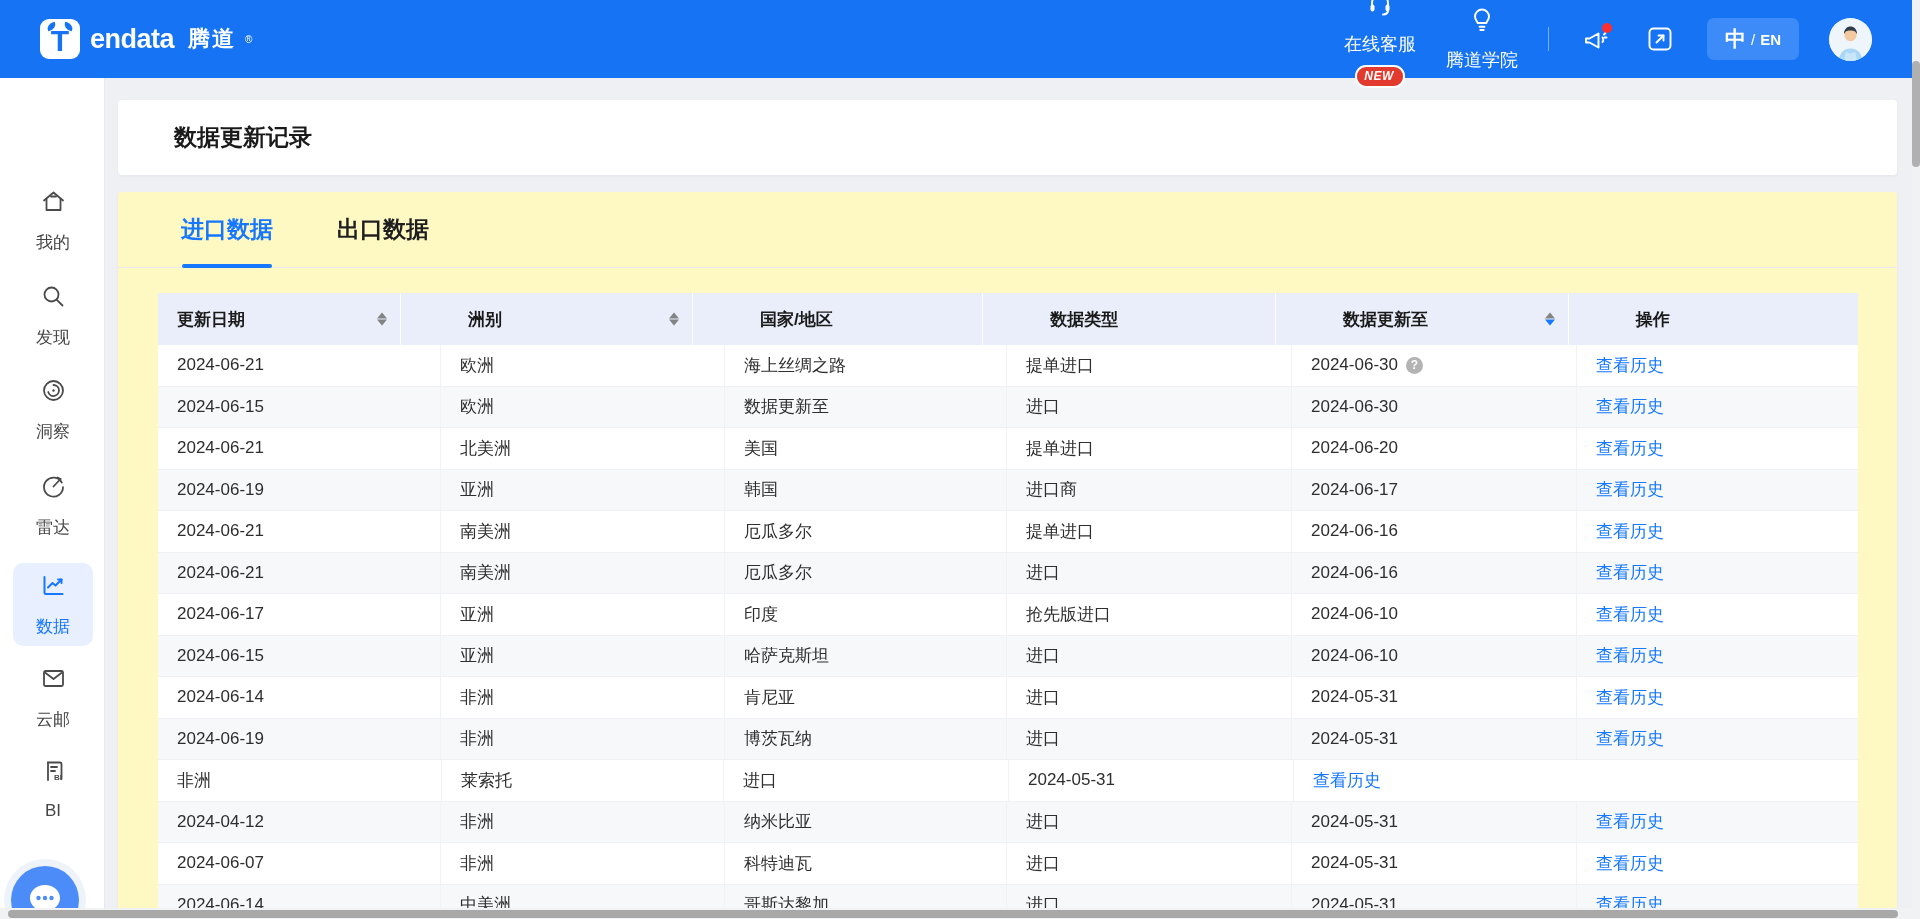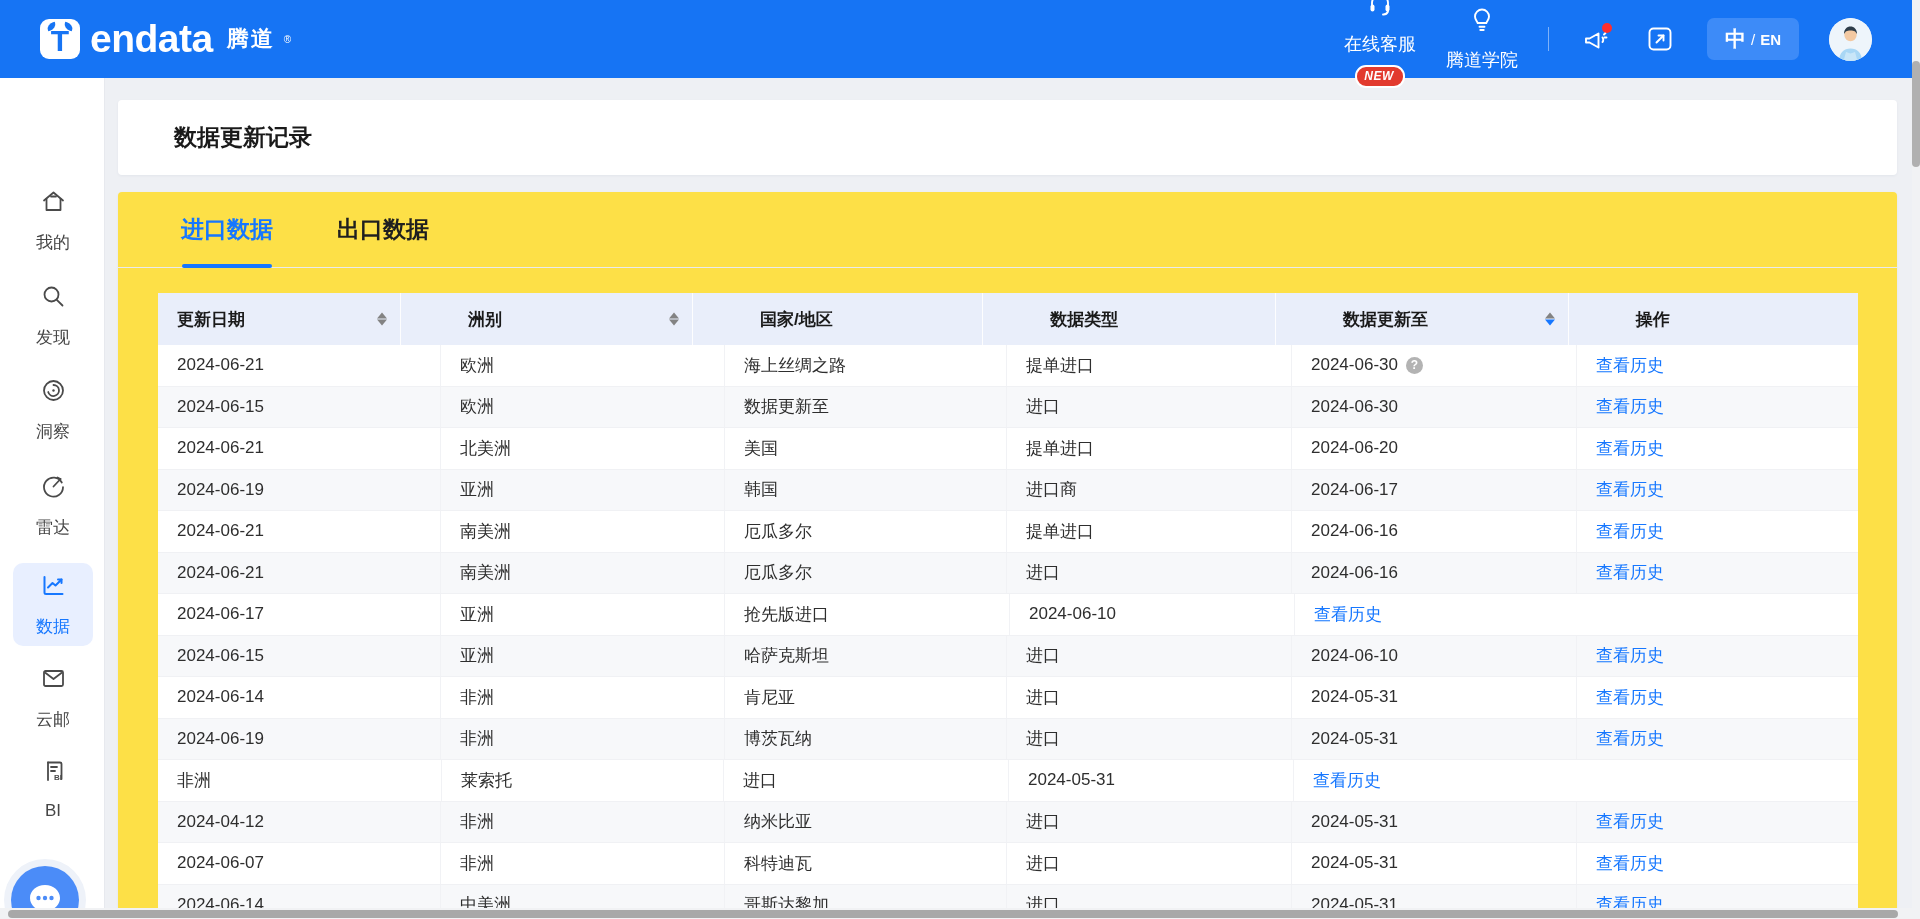--- a/index.html
+++ b/index.html
@@ -7,21 +7,21 @@
   body { font-family:"Liberation Sans","DejaVu Sans",sans-serif; background:#eef0f4; position:relative; }
 
   
   .topbar { position:absolute; left:0; top:0; width:1920px; height:78px; background:#1674f4; display:flex; align-items:center; justify-content:space-between; padding:0 48px 0 40px; z-index:30; }
   .brand { display:flex; align-items:center; gap:8px; }
   .brand-badge { width:40px; height:40px; background:#ffffff; border-radius:9px; position:relative; display:flex; align-items:flex-end; justify-content:center; }
   .brand-badge .t { color:#1674f4; font-size:30px; font-weight:bold; line-height:36px; }
   .brand-badge .leaf { position:absolute; top:4px; width:9px; height:7px; background:#1674f4; border-radius:80% 0 80% 0; }
   .brand-badge .leaf.l { left:7px; transform:rotate(-18deg); }
   .brand-badge .leaf.r { right:7px; transform:rotate(18deg) scaleX(-1); }
-  .brand-en { color:#fff; font-size:39px; font-weight:bold; letter-spacing:-0.5px; margin-left:2px; }
+  .brand-en { color:#fff; font-size:27px; font-weight:bold; letter-spacing:-0.5px; margin-left:2px; }
   .brand-cn { color:#fff; font-size:22px; font-weight:600; margin-left:6px; letter-spacing:2px; }
   .brand-reg { color:#fff; font-size:10px; vertical-align:top; margin-left:1px; }
 
   .top-right { display:flex; align-items:center; gap:30px; }
   .top-item { display:flex; align-items:center; gap:9px; color:#fff; font-size:18px; cursor:pointer;flex-direction:column; }
   .new-badge { background:#e23a2e; border:2px solid #fff; color:#fff; font-size:12px; font-weight:bold; font-style:italic; padding:2px 9px 3px 7px; border-radius:11px; letter-spacing:.5px; }
   .top-divider { width:1px; height:24px; background:rgba(255,255,255,.45); }
   .icon-btn { position:relative; display:flex; align-items:center; justify-content:center; width:34px; height:34px; cursor:pointer; }
   .red-dot { position:absolute; top:1px; right:1px; width:10px; height:10px; border-radius:50%; background:#ff2e2e; }
   .lang-btn { background:#3d8bf8; border-radius:7px; height:42px; padding:0 18px; display:flex; align-items:center; gap:5px; color:#fff; cursor:pointer; }
@@ -35,21 +35,21 @@
   .side-item { position:absolute; left:13px; width:80px; height:83px; border-radius:10px; display:flex; flex-direction:column; align-items:center; justify-content:center; gap:16px; cursor:pointer; color:#454545; }
   .side-item .lbl { font-size:17px; }
   .side-item.active { background:#e8efff; color:#1677ff; }
   .side-item svg { display:block; }
   .fab { position:absolute; left:11px; top:788px; width:68px; height:68px; border-radius:50%; background:#4b8cf8; box-shadow:0 0 0 7px #eef2f9; display:flex; align-items:center; justify-content:center; cursor:pointer; }
 
   
   .title-card { position:absolute; left:118px; top:100px; width:1779px; height:75px; background:#fff; border-radius:4px; box-shadow:0 1px 3px rgba(20,40,80,.05); display:flex; align-items:center; padding-left:56px; z-index:5; }
   .page-title { font-size:23px; font-weight:bold; color:#1a1a1a; }
 
-  .table-card { position:absolute; left:118px; top:192px; width:1779px; height:727px; background:#fde047; border-radius:4px 4px 0 0; box-shadow:0 1px 3px rgba(20,40,80,.05); overflow:hidden; z-index:5; }
+  .table-card { position:absolute; left:118px; top:192px; width:1779px; height:727px; background:#fef9c3; border-radius:4px 4px 0 0; box-shadow:0 1px 3px rgba(20,40,80,.05); overflow:hidden; z-index:5; }
   .tabs { height:76px; display:flex; align-items:center; gap:64px; padding-left:63px; border-bottom:1px solid #e9eaee; }
   .tab { font-size:23px; font-weight:bold; color:#1f1f1f; cursor:pointer; position:relative; height:76px; display:flex; align-items:center; }
   .tab.active { color:#1677ff; }
   .tab.active:after { content:""; position:absolute; left:1px; right:1px; bottom:0; height:4px; background:#1677ff; border-radius:2px; }
 
   
   .table { margin:25px 0 0 40px; width:1700px; font-size:17px; }
   .thead { display:flex; height:52px; background:#e9eefa;gap:48px; }
   .th { display:flex; align-items:center; padding-left:19px; font-weight:bold; color:#1a1a1a; position:relative; border-right:1px solid #fdfdfe; }
   .th:last-child { border-right:none; }
@@ -336,20 +336,21 @@
             <span class="val">2024-06-16</span>
           </div>
     <div class="td c5">
             <span class="link">查看历史</span>
           </div>
   </div>
 
   <div class="tr">
     <div class="td c0">2024-06-17</div>
     <div class="td c1">亚洲</div>
+    <div class="td c2">印度</div>
     <div class="td c3">抢先版进口</div>
     <div class="td c4">
             <span class="val">2024-06-10</span>
           </div>
     <div class="td c5">
             <span class="link">查看历史</span>
           </div>
   </div>
 
   <div class="tr alt">

